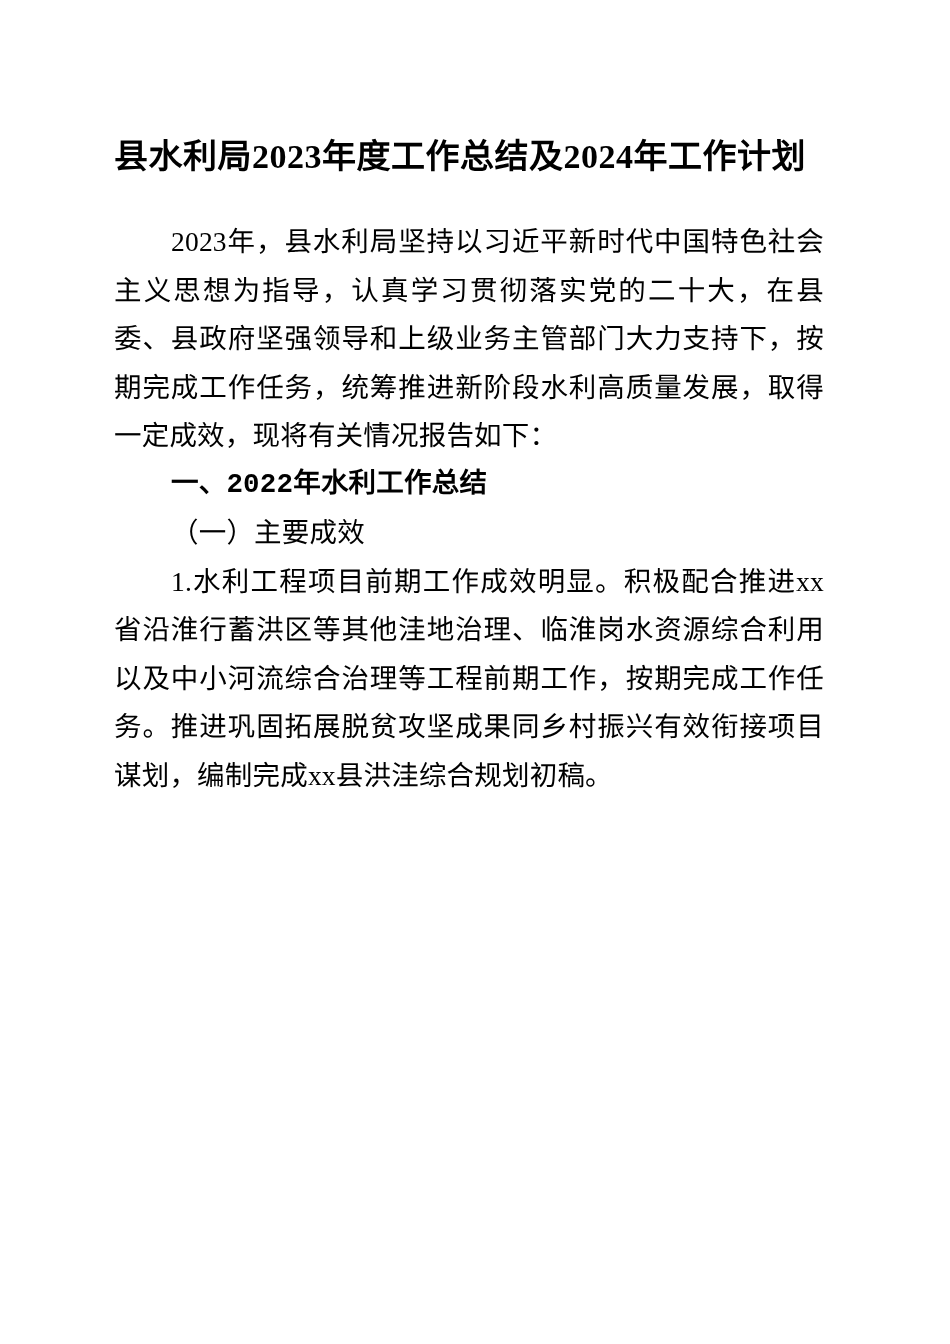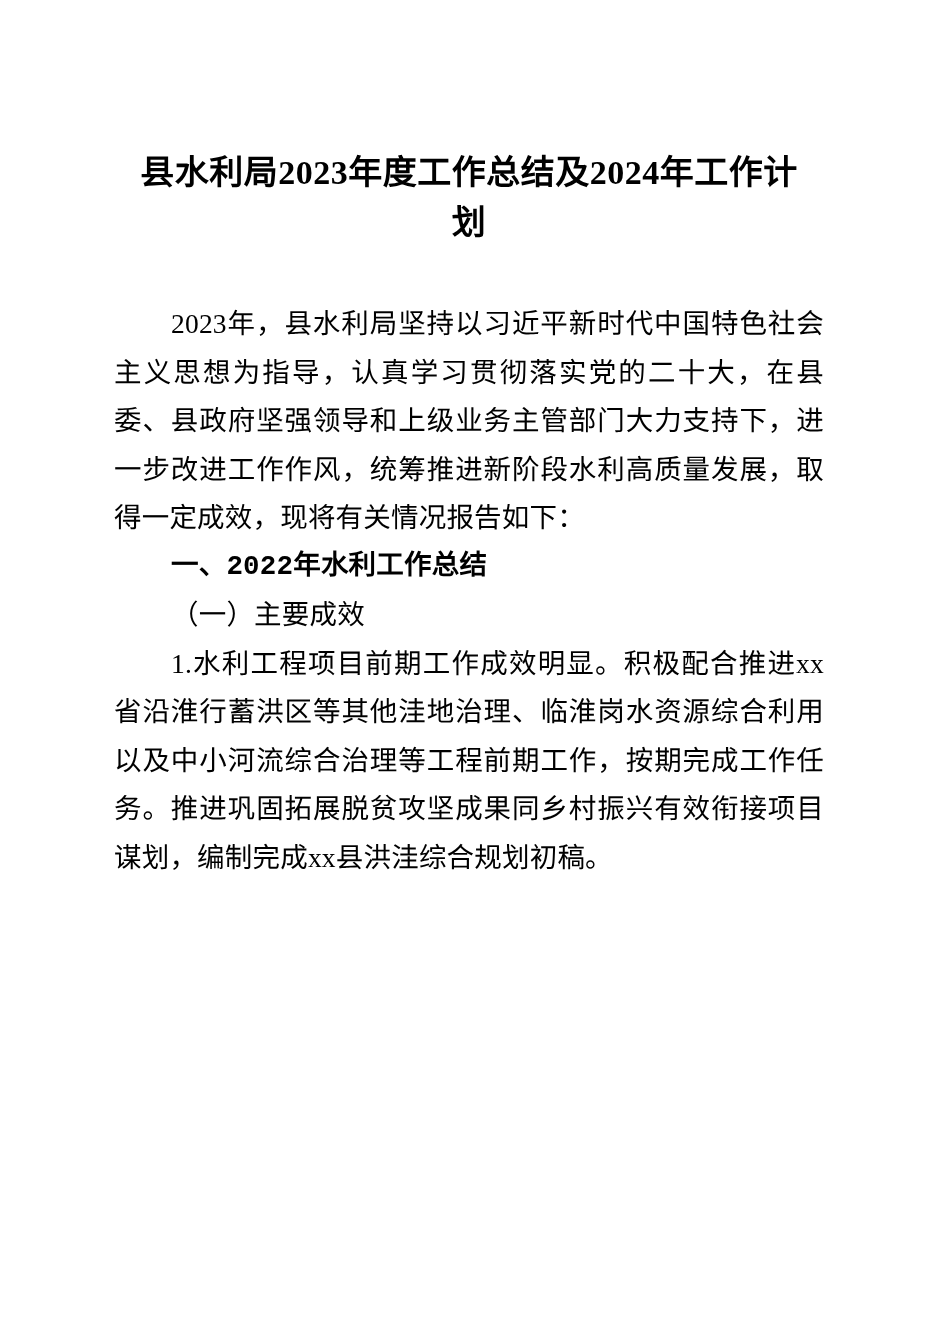--- a/index.html
+++ b/index.html
@@ -29,27 +29,27 @@
 
   .content {
     position: absolute;
     left: 114px;
     top: 0;
     width: 710px;
   }
 
   
   .doc-title {
-    margin: 16px;
+    margin: 0;
     padding: 0;
     font-family: "Liberation Serif", "DejaVu Serif", serif;
     font-weight: bold;
     font-size: 34px;
     line-height: 50px;
-    text-align: center;
+    text-align: left;
     letter-spacing: 0.5px;
     padding-top: 132px;
     word-break: break-all;
   }
 
   
   .para {
     margin: 0;
     padding: 0;
     font-family: "Liberation Serif", "DejaVu Serif", serif;
@@ -92,21 +92,21 @@
 </head>
 <body>
 
 <div class="page">
   <div class="content">
 
     <h1 class="doc-title">县水利局2023年度工作总结及2024年工作计划</h1>
 
     <div class="spacer-intro"></div>
 
-    <p class="para">2023年，县水利局坚持以习近平新时代中国特色社会主义思想为指导，认真学习贯彻落实党的二十大，在县委、县政府坚强领导和上级业务主管部门大力支持下，进一步改进工作作风，统筹推进新阶段水利高质量发展，取得一定成效，现将有关情况报告如下：</p>
+    <p class="para">2023年，县水利局坚持以习近平新时代中国特色社会主义思想为指导，认真学习贯彻落实党的二十大，在县委、县政府坚强领导和上级业务主管部门大力支持下，按期完成工作任务，统筹推进新阶段水利高质量发展，取得一定成效，现将有关情况报告如下：</p>
 
     <p class="heading-1">一、2022年水利工作总结</p>
 
     <p class="heading-2">（一）主要成效</p>
 
     <p class="para">1.水利工程项目前期工作成效明显。积极配合推进xx省沿淮行蓄洪区等其他洼地治理、临淮岗水资源综合利用以及中小河流综合治理等工程前期工作，按期完成工作任务。推进巩固拓展脱贫攻坚成果同乡村振兴有效衔接项目谋划，编制完成xx县洪洼综合规划初稿。</p>
 
 
   </div>
 </div>

